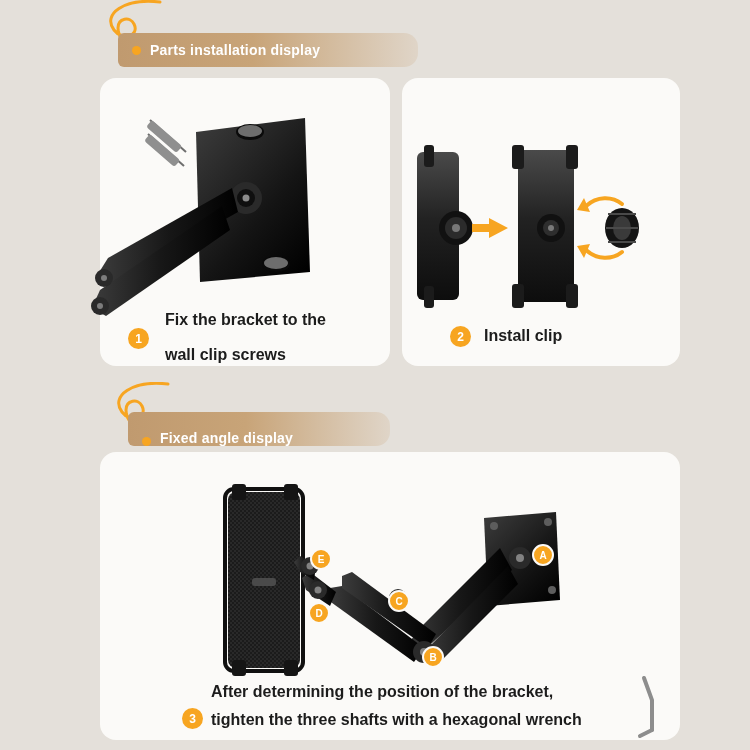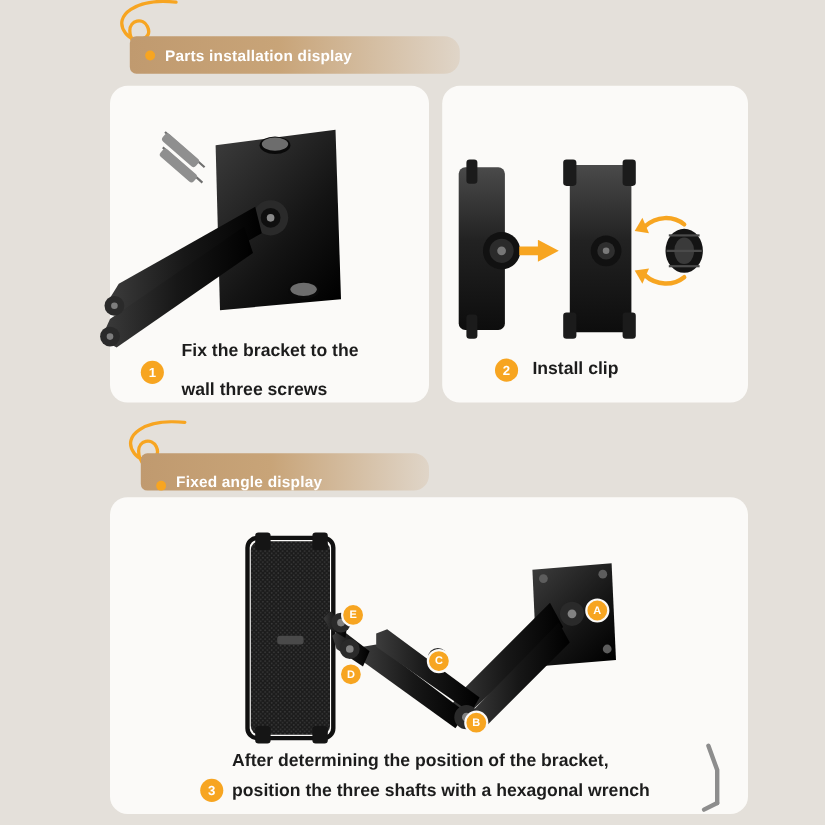--- a/index.html
+++ b/index.html
@@ -281,20 +281,20 @@
 </svg>
 
 <div class="marker" style="left:532px; top:544px;">A</div>
 <div class="marker" style="left:422px; top:646px;">B</div>
 <div class="marker" style="left:388px; top:590px;">C</div>
 <div class="marker" style="left:308px; top:602px;">D</div>
 <div class="marker" style="left:310px; top:548px;">E</div>
 
 <div class="stepnum" style="left:128px; top:328px;">1</div>
 <div class="steptext" style="left:165px; top:306px;">Fix the bracket to the</div>
-<div class="steptext" style="left:165px; top:341px;">wall three screws</div>
+<div class="steptext" style="left:165px; top:341px;">wall clip screws</div>
 
 <div class="stepnum" style="left:450px; top:326px;">2</div>
 <div class="steptext" style="left:484px; top:322px;">Install clip</div>
 
 <div class="stepnum" style="left:182px; top:708px;">3</div>
 <div class="steptext" style="left:211px; top:678px;">After determining the position of the bracket,</div>
-<div class="steptext" style="left:211px; top:706px;">position the three shafts with a hexagonal wrench</div>
+<div class="steptext" style="left:211px; top:706px;">tighten the three shafts with a hexagonal wrench</div>
 
 </body></html>

